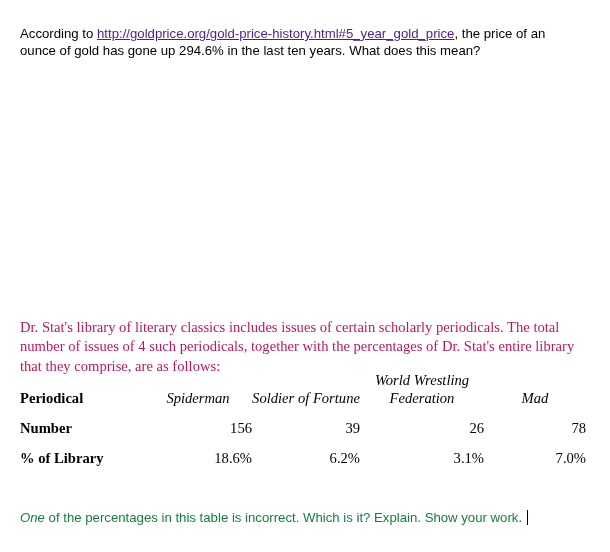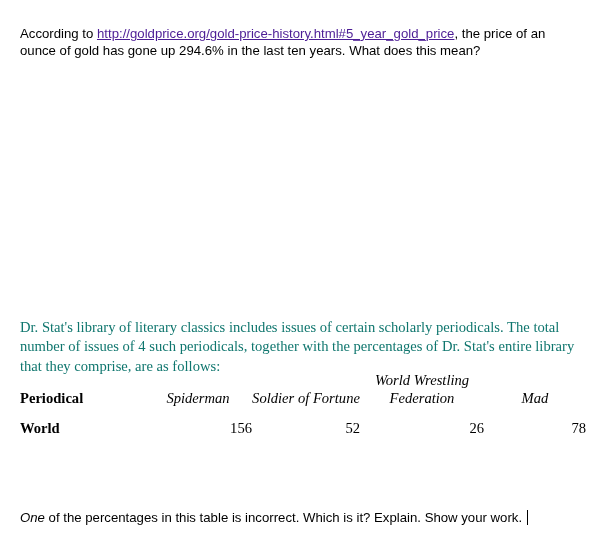--- a/index.html
+++ b/index.html
@@ -45,21 +45,21 @@
   }
 
   
   .q-serif {
     position: absolute;
     left: 20px;
     width: 566px;
     font-family: "Liberation Serif", "DejaVu Serif", serif;
     font-size: 14.6px;
     line-height: 19.5px;
-    color: #0f766e;
+    color: #be185d;
     text-align: left;
   }
   #q-periodicals { top: 303px; }
 
   
   .periodical-table {
     position: absolute;
     left: 20px;
     top: 371px;
     width: 566px;
@@ -104,21 +104,21 @@
 
   
   #q-final {
     position: absolute;
     left: 20px;
     top: 496px;
     width: 570px;
     font-family: "Liberation Sans", sans-serif;
     font-size: 13.2px;
     line-height: 17px;
-    color: #000000;
+    color: #15803d;
     white-space: nowrap;
   }
   #q-final .em-one { font-style: italic; }
   .text-caret {
     display: inline-block;
     width: 1px;
     height: 15px;
     background: #000000;
     vertical-align: -3px;
     margin-left: 5px;
@@ -137,24 +137,31 @@
   <table class="periodical-table">
     <tbody>
       <tr class="head-row">
         <th class="row-label">Periodical</th>
         <th class="col-head col-a">Spiderman</th>
         <th class="col-head col-b">Soldier of Fortune</th>
         <th class="col-head col-c">World Wrestling Federation</th>
         <th class="col-head col-d">Mad</th>
       </tr>
       <tr class="data-row">
-        <td class="row-label">World</td>
+        <td class="row-label">Number</td>
         <td class="cell-val col-a">156</td>
-        <td class="cell-val col-b">52</td>
+        <td class="cell-val col-b">39</td>
         <td class="cell-val col-c">26</td>
         <td class="cell-val col-d">78</td>
+      </tr>
+      <tr class="data-row">
+        <td class="row-label">% of Library</td>
+        <td class="cell-val col-a">18.6%</td>
+        <td class="cell-val col-b">6.2%</td>
+        <td class="cell-val col-c">3.1%</td>
+        <td class="cell-val col-d">7.0%</td>
       </tr>
     </tbody>
   </table>
 
   <p id="q-final"><span class="em-one">One</span><span> of the percentages in this table is incorrect.  Which is it? Explain. Show your work.</span><span class="text-caret"></span></p>
 
 </div>
 
 </body></html>

